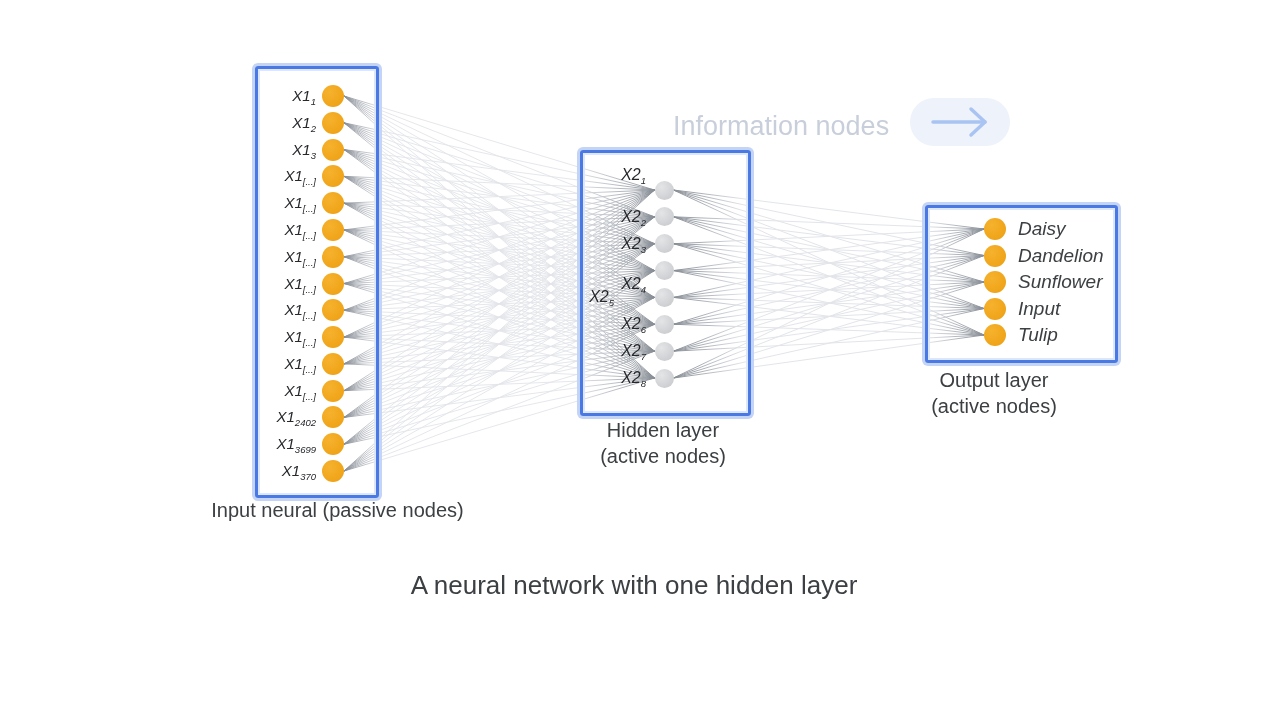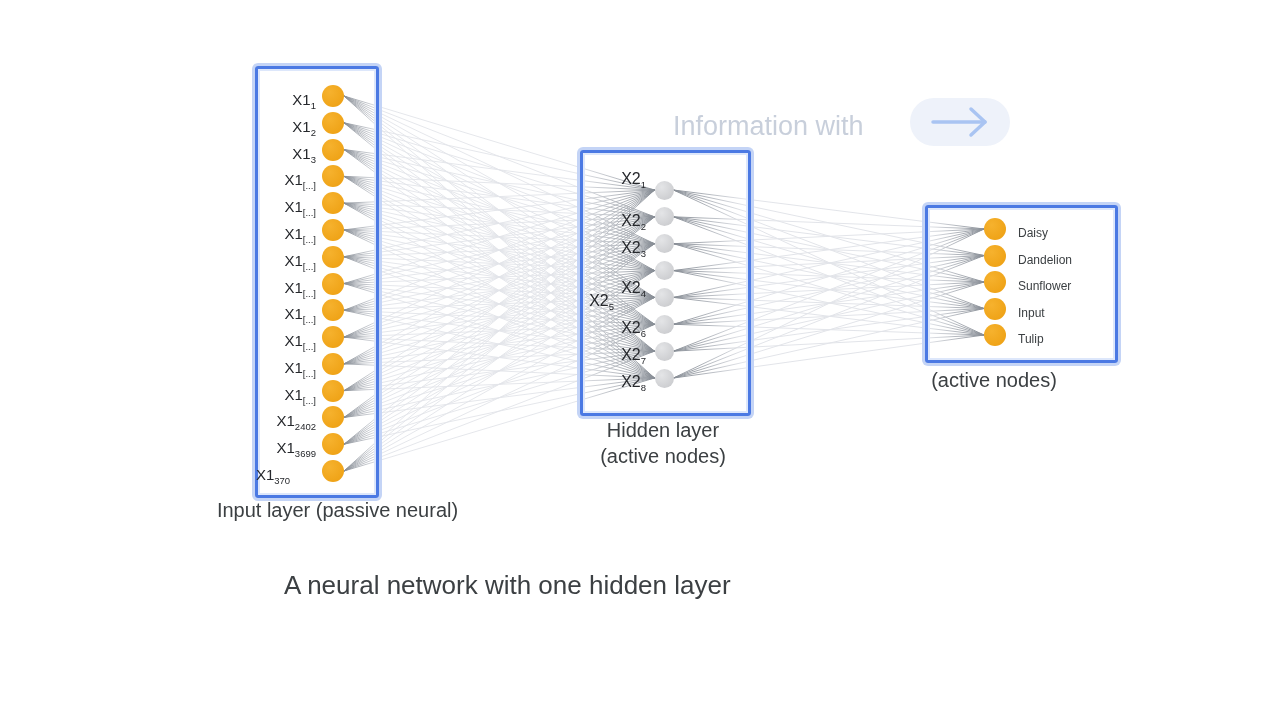--- a/index.html
+++ b/index.html
@@ -16,33 +16,33 @@
     box-shadow:0 0 0 3px #C4D4F6, inset 0 0 0 2px #DDE7FB;
     pointer-events:none;
   }
   
   .node{position:absolute;z-index:3;border-radius:50%;}
   .node.active{background:radial-gradient(circle at 35% 32%, #F6B22E 0%, #EFA317 75%);}
   .node.hidden-n{background:radial-gradient(circle at 35% 32%, #E4E5E7 0%, #CBCCCF 80%);}
   
   .node-label{
     position:absolute;z-index:4;color:#26282C;white-space:nowrap;
-    font-size:15px;line-height:28px;
+    font-size:15px;line-height:20px;font-style:italic;
   }
   .node-label.right-al{text-align:right;}
   .node-label .sub{font-size:9.5px;vertical-align:-4px;letter-spacing:0;}
   .node-label.hid{font-size:16px;}
-  .node-label.out{font-size:12px;color:#3C4043;}
+  .node-label.out{font-size:19px;color:#3C4043;}
   
   .layer-caption{
     position:absolute;z-index:4;color:#3C4043;font-size:20px;line-height:26px;
     text-align:center;white-space:nowrap;
   }
   #main-caption{
-    position:absolute;z-index:4;color:#3C4043;font-size:26px;text-align:left;
+    position:absolute;z-index:4;color:#3C4043;font-size:26px;text-align:center;
     width:700px;left:284px;top:570px;
   }
   
   #info-flow-label{
     position:absolute;z-index:4;color:#C8CFDB;font-size:27px;white-space:nowrap;
     left:673px;top:111px;
   }
   #flow-pill{
     position:absolute;z-index:4;left:910px;top:98px;width:100px;height:48px;
     border-radius:24px;background:#EEF2FA;display:flex;align-items:center;justify-content:center;
@@ -257,21 +257,21 @@
       <div class="node-label right-al" style="left: 230px; width: 86px; top: 327.071px;"><span>X1</span><span class="sub">[...]</span></div>
       <div class="node active" style="left: 322px; top: 352.857px; width: 22px; height: 22px;"></div>
       <div class="node-label right-al" style="left: 230px; width: 86px; top: 353.857px;"><span>X1</span><span class="sub">[...]</span></div>
       <div class="node active" style="left: 322px; top: 379.643px; width: 22px; height: 22px;"></div>
       <div class="node-label right-al" style="left: 230px; width: 86px; top: 380.643px;"><span>X1</span><span class="sub">[...]</span></div>
       <div class="node active" style="left: 322px; top: 406.429px; width: 22px; height: 22px;"></div>
       <div class="node-label right-al" style="left: 230px; width: 86px; top: 407.429px;"><span>X1</span><span class="sub">2402</span></div>
       <div class="node active" style="left: 322px; top: 433.214px; width: 22px; height: 22px;"></div>
       <div class="node-label right-al" style="left: 230px; width: 86px; top: 434.214px;"><span>X1</span><span class="sub">3699</span></div>
       <div class="node active" style="left: 322px; top: 460px; width: 22px; height: 22px;"></div>
-      <div class="node-label right-al" style="left: 230px; width: 86px; top: 461px; text-align: center;"><span>X1</span><span class="sub">370</span></div>
+      <div class="node-label right-al" style="left: 230px; width: 86px; top: 461px;"><span>X1</span><span class="sub">370</span></div>
       <div class="node hidden-n" style="left: 654.5px; top: 180.5px; width: 19px; height: 19px;"></div>
       <div class="node-label right-al hid" style="left: 558px; width: 88px; top: 165px;"><span>X2</span><span class="sub">1</span></div>
       <div class="node hidden-n" style="left: 654.5px; top: 207.357px; width: 19px; height: 19px;"></div>
       <div class="node-label right-al hid" style="left: 558px; width: 88px; top: 206.857px;"><span>X2</span><span class="sub">2</span></div>
       <div class="node hidden-n" style="left: 654.5px; top: 234.214px; width: 19px; height: 19px;"></div>
       <div class="node-label right-al hid" style="left: 558px; width: 88px; top: 233.714px;"><span>X2</span><span class="sub">3</span></div>
       <div class="node hidden-n" style="left: 654.5px; top: 261.071px; width: 19px; height: 19px;"></div>
       <div class="node-label right-al hid" style="left: 558px; width: 88px; top: 274px;"><span>X2</span><span class="sub">4</span></div>
       <div class="node hidden-n" style="left: 654.5px; top: 287.929px; width: 19px; height: 19px;"></div>
       <div class="node-label right-al hid" style="left: 526px; width: 88px; top: 287.429px;"><span>X2</span><span class="sub">5</span></div>
@@ -286,34 +286,35 @@
       <div class="node active" style="left: 984px; top: 244.5px; width: 22px; height: 22px;"></div>
       <div class="node-label out" style="left: 1018px; top: 245.5px;">Dandelion</div>
       <div class="node active" style="left: 984px; top: 271px; width: 22px; height: 22px;"></div>
       <div class="node-label out" style="left: 1018px; top: 272px;">Sunflower</div>
       <div class="node active" style="left: 984px; top: 297.5px; width: 22px; height: 22px;"></div>
       <div class="node-label out" style="left: 1018px; top: 298.5px;">Input</div>
       <div class="node active" style="left: 984px; top: 324px; width: 22px; height: 22px;"></div>
       <div class="node-label out" style="left: 1018px; top: 325px;">Tulip</div>
     </div>
 
-  <div class="layer-caption" style="left:175px;top:497px;width:325px;">Input layer (passive neural)</div>
+  <div class="layer-caption" style="left:175px;top:497px;width:325px;">Input neural (passive nodes)</div>
 
   <div class="layer-caption" style="left:563px;top:417px;width:200px;">
     <div>Hidden layer</div>
     <div>(active nodes)</div>
   </div>
 
   <div class="layer-caption" style="left:894px;top:367px;width:200px;">
+    <div>Output layer</div>
     <div>(active nodes)</div>
   </div>
 
   <div id="main-caption">A neural network with one hidden layer</div>
 
-  <div id="info-flow-label">Information with</div>
+  <div id="info-flow-label">Information nodes</div>
 
   <div id="flow-pill">
     <svg width="66" height="34" viewBox="0 0 66 34">
       <g stroke="#A9C4F2" stroke-width="3.5" stroke-linecap="round" stroke-linejoin="round" fill="none">
         <line x1="6" y1="17" x2="58" y2="17"></line>
         <polyline points="44,4 58,17 44,30"></polyline>
       </g>
     </svg>
   </div>
 

